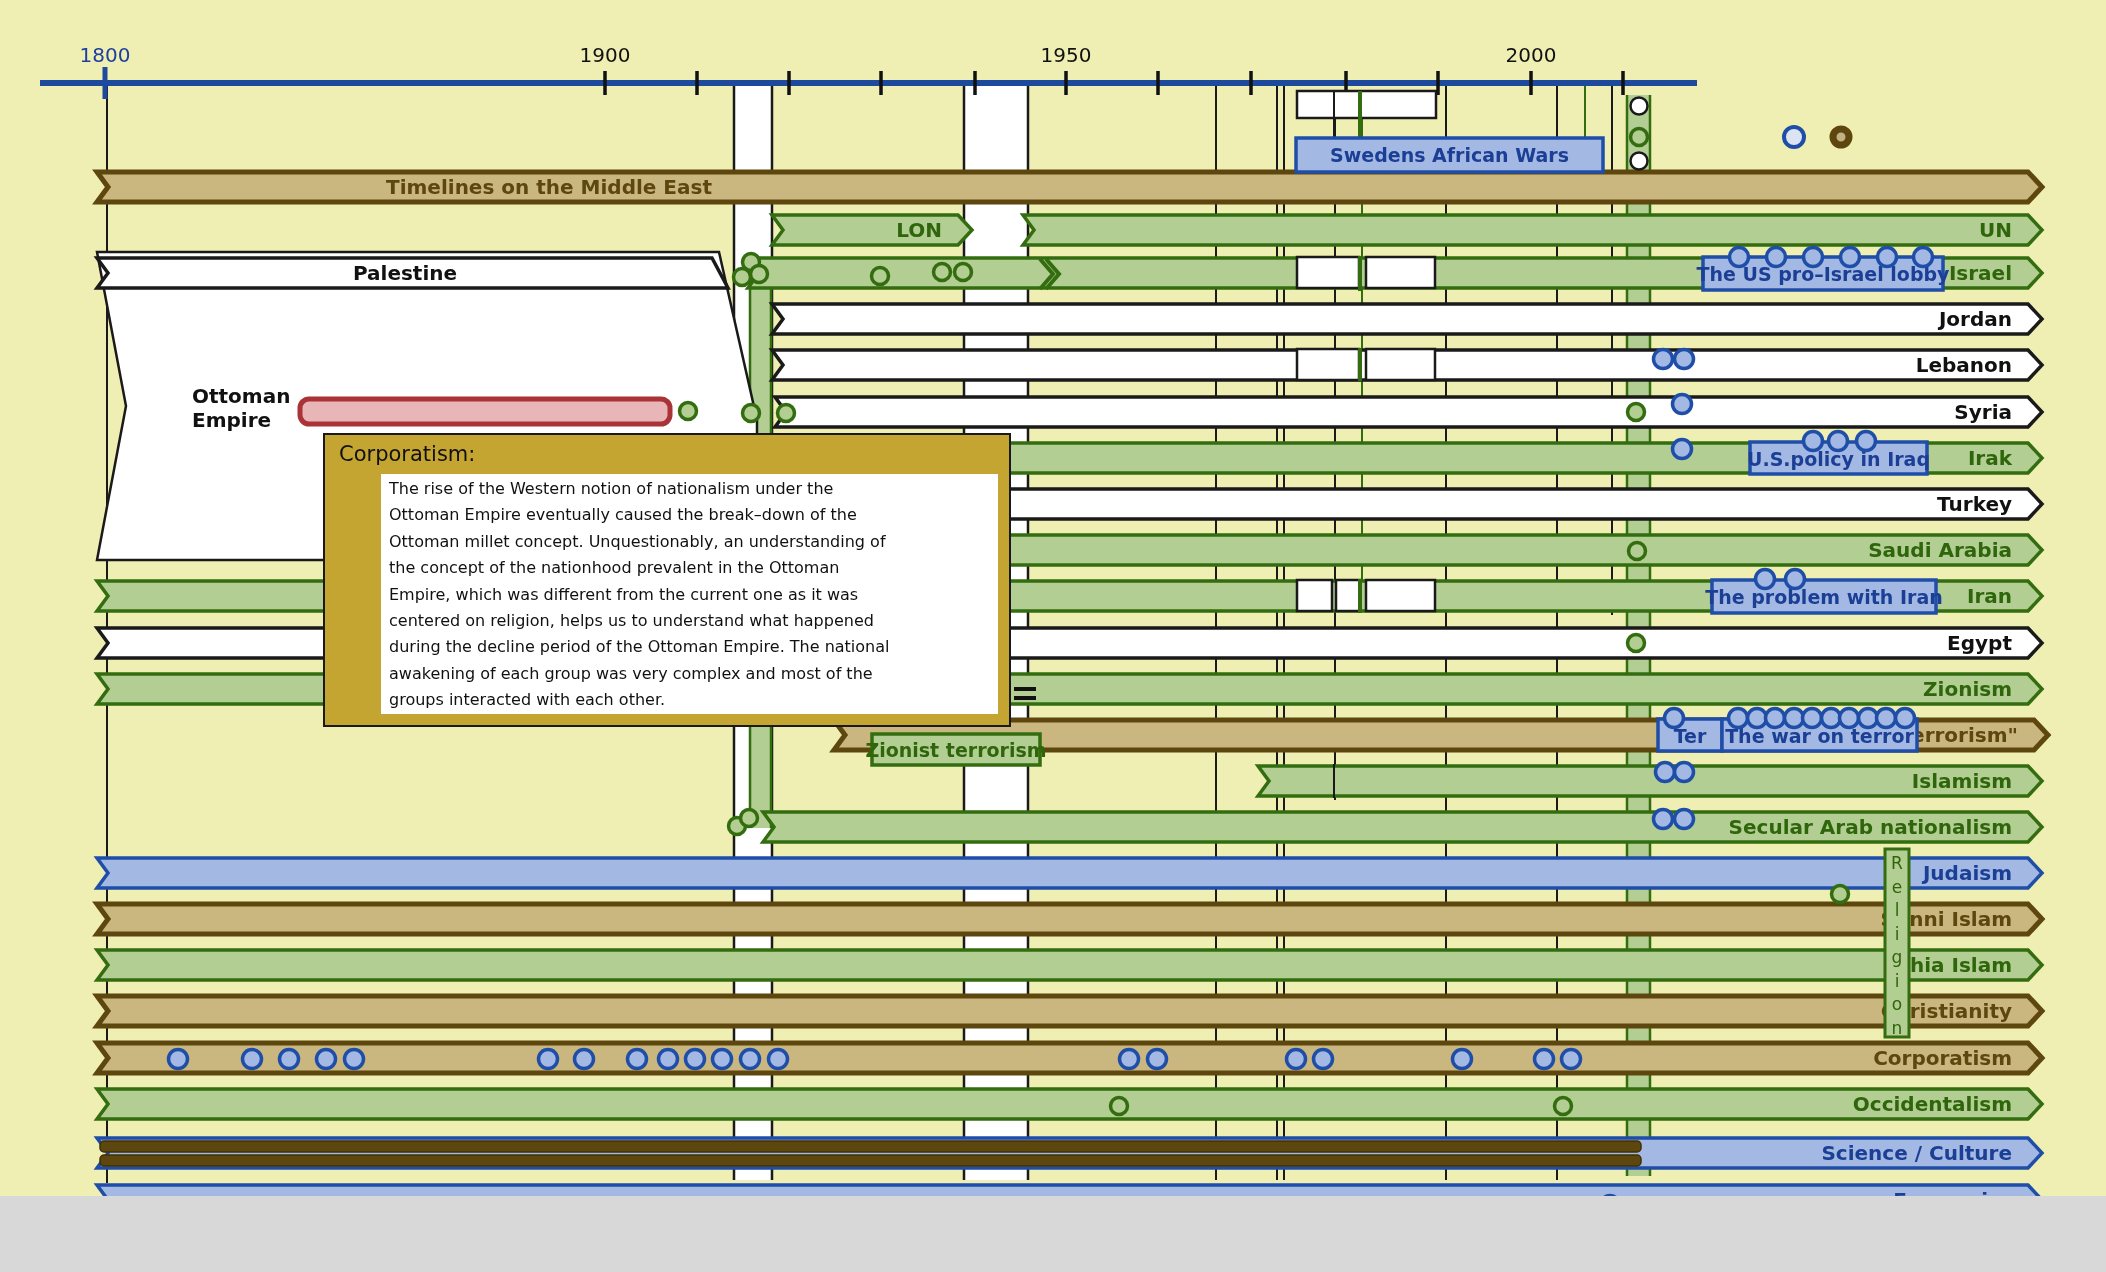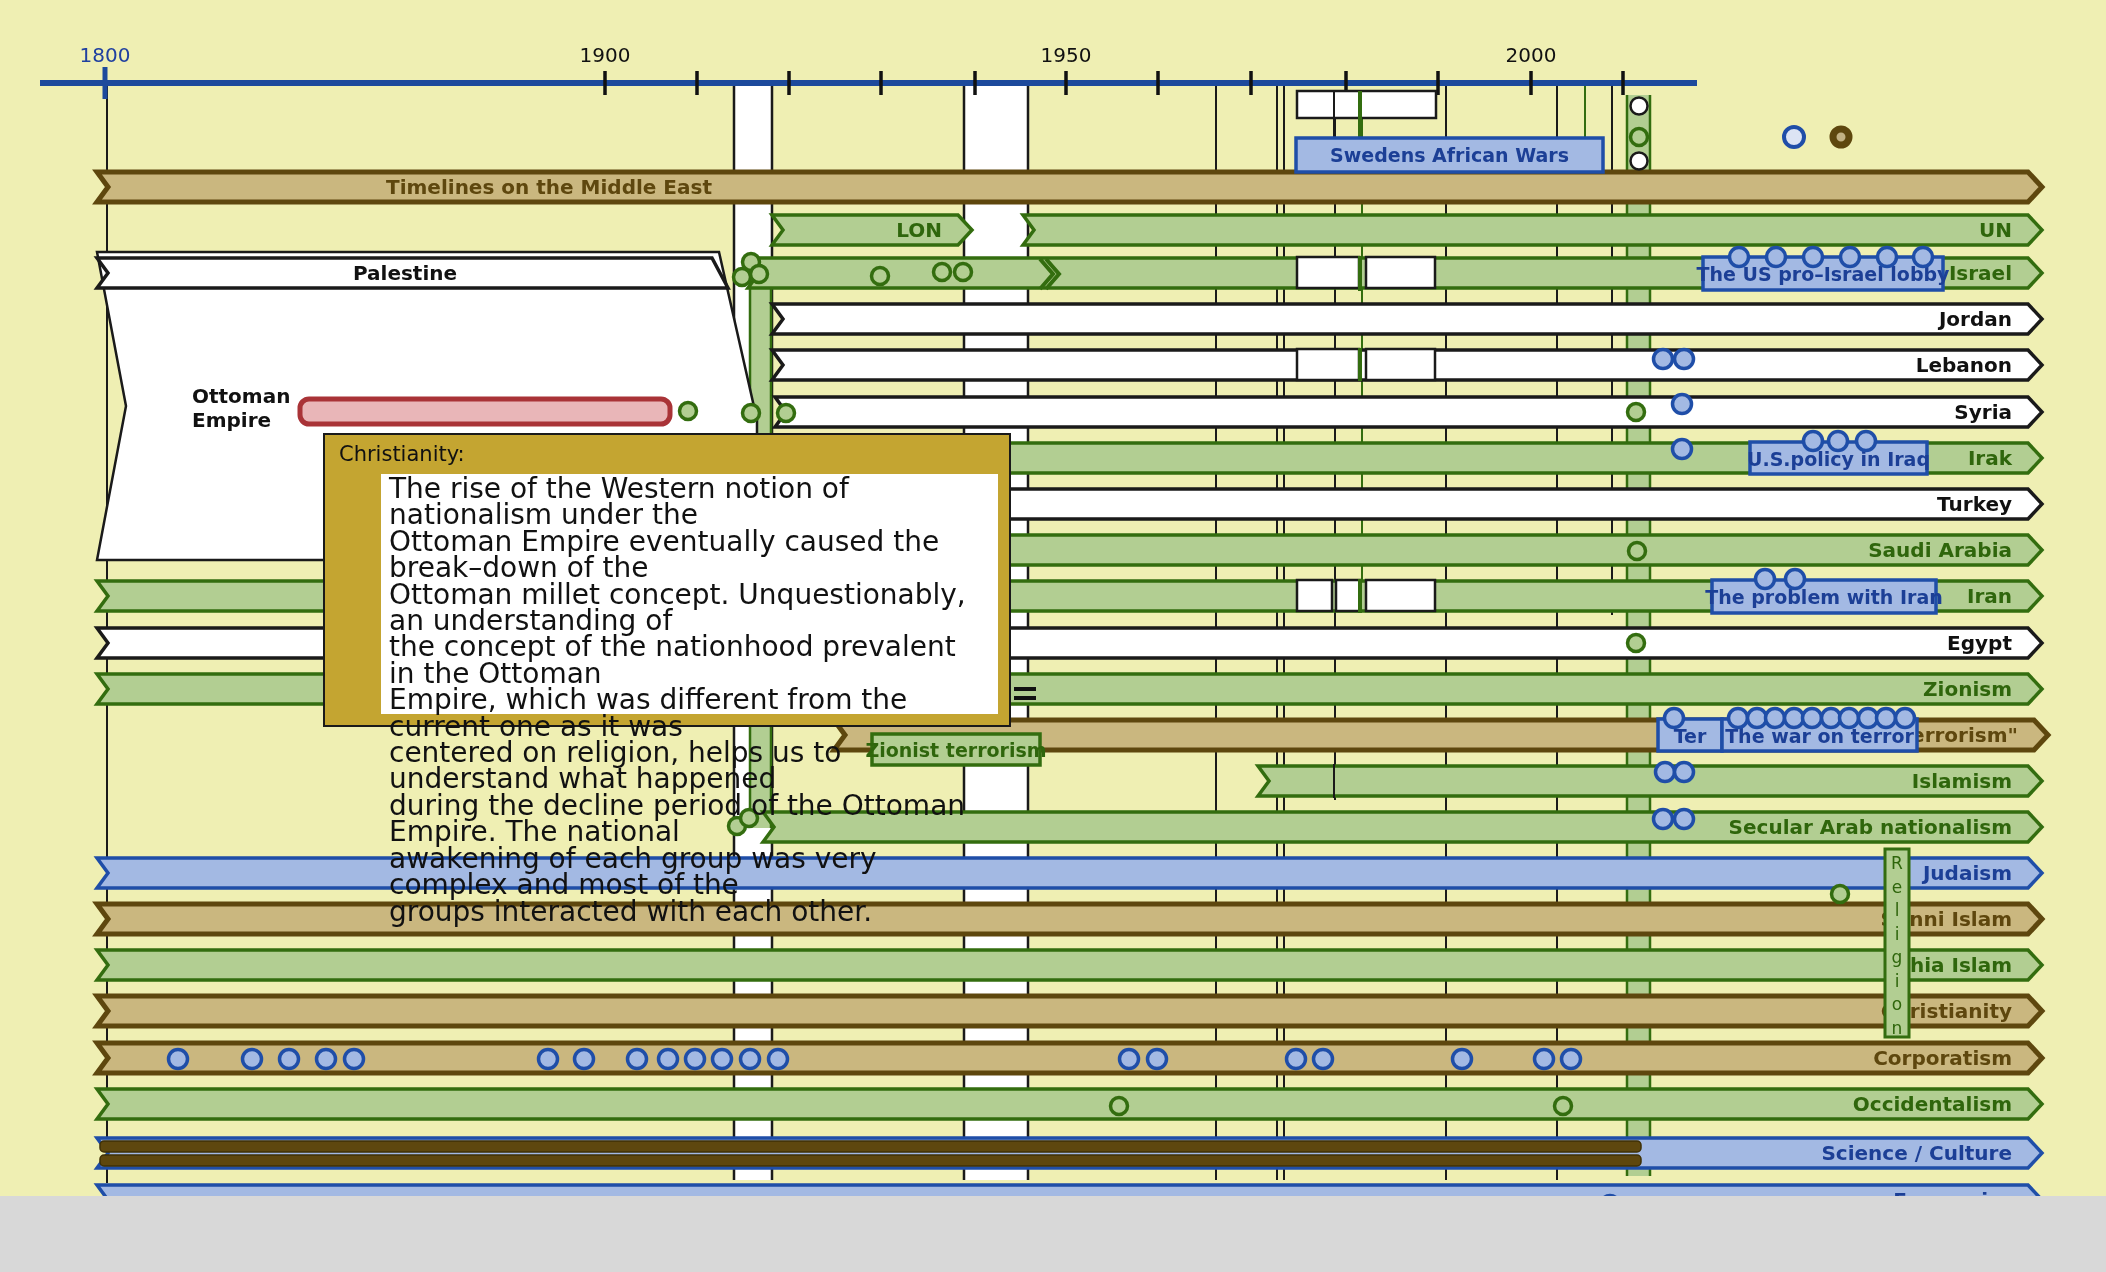--- a/index.html
+++ b/index.html
@@ -4,21 +4,21 @@
 <style>
   html,body{margin:0;padding:0;background:#d8d8d8;}
   #stage{position:relative;width:2106px;height:1196px;background:#EFEFB3;overflow:hidden;
          font-family:"DejaVu Sans","Liberation Sans",sans-serif;}
   #chart{position:absolute;left:0;top:0;}
   #desc-box{position:absolute;left:323px;top:433px;width:688px;height:294px;
             background:#C4A531;border:2px solid #1a1a1a;box-sizing:border-box;z-index:30;}
   #desc-title{position:absolute;left:14px;top:7px;font-size:21px;color:#111;}
   #desc-white{position:absolute;left:56px;top:39px;width:617px;height:240px;background:#ffffff;
               box-sizing:border-box;padding:2px 8px;}
-  #desc-text{font-size:28px;line-height:26.4px;color:#111;white-space:pre-line;}
+  #desc-text{font-size:16px;line-height:26.4px;color:#111;white-space:pre-line;}
   text{font-family:"DejaVu Sans","Liberation Sans",sans-serif;}
 </style>
 </head>
 <body>
 
 <div id="stage">
   <svg id="chart" width="2106" height="1272" viewBox="0 0 2106 1272">
       <line x1="107" y1="83" x2="107" y2="1183" stroke="#1A1A1A" stroke-width="2"></line>
       <line x1="1216" y1="83" x2="1216" y2="1180" stroke="#1A1A1A" stroke-width="2"></line>
       <line x1="1277" y1="83" x2="1277" y2="1180" stroke="#1A1A1A" stroke-width="2"></line>
@@ -218,21 +218,21 @@
       <circle cx="1296" cy="1059" r="9.5" fill="#A3B9E3" stroke="#1F4EA8" stroke-width="3.5"></circle>
       <circle cx="1323" cy="1059" r="9.5" fill="#A3B9E3" stroke="#1F4EA8" stroke-width="3.5"></circle>
       <circle cx="1462" cy="1059" r="9.5" fill="#A3B9E3" stroke="#1F4EA8" stroke-width="3.5"></circle>
       <circle cx="1544" cy="1059" r="9.5" fill="#A3B9E3" stroke="#1F4EA8" stroke-width="3.5"></circle>
       <circle cx="1571" cy="1059" r="9.5" fill="#A3B9E3" stroke="#1F4EA8" stroke-width="3.5"></circle>
       <circle cx="1794" cy="137" r="10" fill="#DCE4F4" stroke="#1F4EA8" stroke-width="4"></circle>
       <circle cx="1841" cy="137" r="8" fill="#C2B183" stroke="#5E470E" stroke-width="7"></circle>
     </svg>
 
   <div id="desc-box">
-    <div id="desc-title">Christianity:</div>
+    <div id="desc-title">Corporatism:</div>
     <div id="desc-white">
       <div id="desc-text">The rise of the Western notion of nationalism under the
 Ottoman Empire eventually caused the break–down of the
 Ottoman millet concept. Unquestionably, an understanding of
 the concept of the nationhood prevalent in the Ottoman
 Empire, which was different from the current one as it was
 centered on religion, helps us to understand what happened
 during the decline period of the Ottoman Empire. The national
 awakening of each group was very complex and most of the
 groups interacted with each other.</div>

